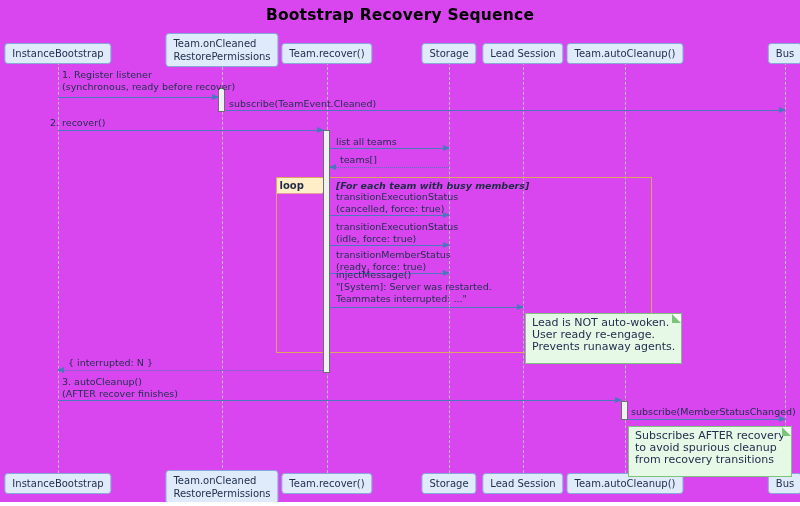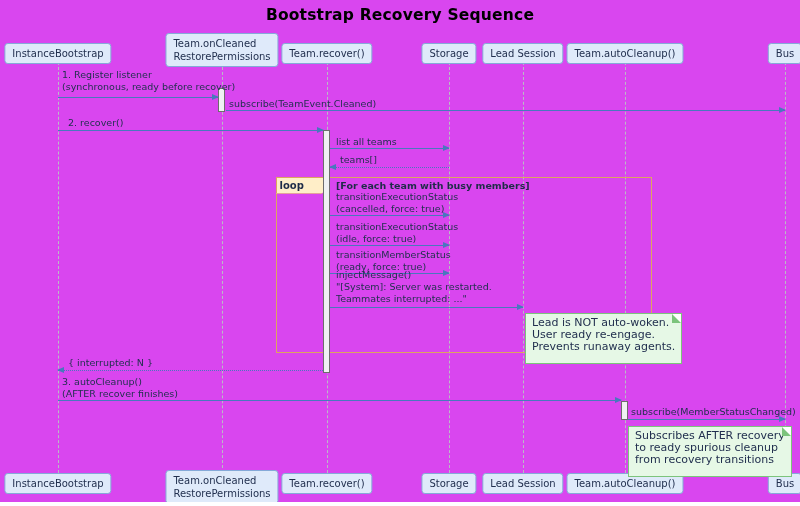--- a/index.html
+++ b/index.html
@@ -49,21 +49,21 @@
   }
   .looptab{
     position:absolute;left:-1.5px;top:-1.5px;width:54px;height:17px;
     background:#ffeec8;border:1px solid #dda55f;box-sizing:border-box;
     clip-path:polygon(0 0,100% 0,100% 55%,86% 100%,0 100%);
     font-size:10px;font-weight:bold;color:#1e2b48;
     padding-left:3px;line-height:16px;z-index:3;
   }
   .loopcond{
     position:absolute;font-size:9.5px;font-weight:bold;color:#1e2b48;
-    white-space:nowrap;z-index:4;
+    white-space:nowrap;z-index:4;font-style:italic;
   }
   .note{
     position:absolute;background:#e6f8e6;border:1px solid #7cc47c;
     padding:3px 6px 10px 6px;font-size:11px;line-height:12px;color:#22304f;
     white-space:nowrap;z-index:5;
   }
   .note::before{
     content:"";position:absolute;top:0;right:0;width:0;height:0;
     border-style:solid;border-width:0 9px 9px 0;
     border-color:#7cc47c #ffffff;
@@ -103,21 +103,21 @@
   <div class="loopframe">
     <div class="looptab">loop</div>
   </div>
   <div class="loopcond" style="left:336px;top:180px;">[For each team with busy members]</div>
 
   <div class="mlabel" style="left:62px;top:69px;">
     <span>1. Register listener</span>
     <span>(synchronous, ready before recover)</span>
   </div>
   <div class="mlabel" style="left:229px;top:98px;">subscribe(TeamEvent.Cleaned)</div>
-  <div class="mlabel" style="left:68px;top:117px;">2. recover()</div>
+  <div class="mlabel" style="left:50px;top:117px;">2. recover()</div>
   <div class="mlabel" style="left:336px;top:136px;">list all teams</div>
   <div class="mlabel" style="left:340px;top:154px;">teams[]</div>
 
   <div class="mlabel" style="left:336px;top:191px;">
     <span>transitionExecutionStatus</span>
     <span>(cancelled, force: true)</span>
   </div>
   <div class="mlabel" style="left:336px;top:221px;">
     <span>transitionExecutionStatus</span>
     <span>(idle, force: true)</span>
@@ -176,21 +176,21 @@
       <div class="head-r"></div>
     </div>
 
   <div class="note" style="left:525px;top:313px;">
     <span>Lead is NOT auto-woken.</span>
     <span>User ready re-engage.</span>
     <span>Prevents runaway agents.</span>
   </div>
   <div class="note" style="left:628px;top:426px;">
     <span>Subscribes AFTER recovery</span>
-    <span>to ready spurious cleanup</span>
+    <span>to avoid spurious cleanup</span>
     <span>from recovery transitions</span>
   </div>
 
   <div class="pbox" style="left:58px;top:473px;">InstanceBootstrap</div>
   <div class="pbox" style="left:222px;top:470px;">
     <span>Team.onCleaned</span>
     <span>RestorePermissions</span>
   </div>
   <div class="pbox" style="left:327px;top:473px;">Team.recover()</div>
   <div class="pbox" style="left:449px;top:473px;">Storage</div>

